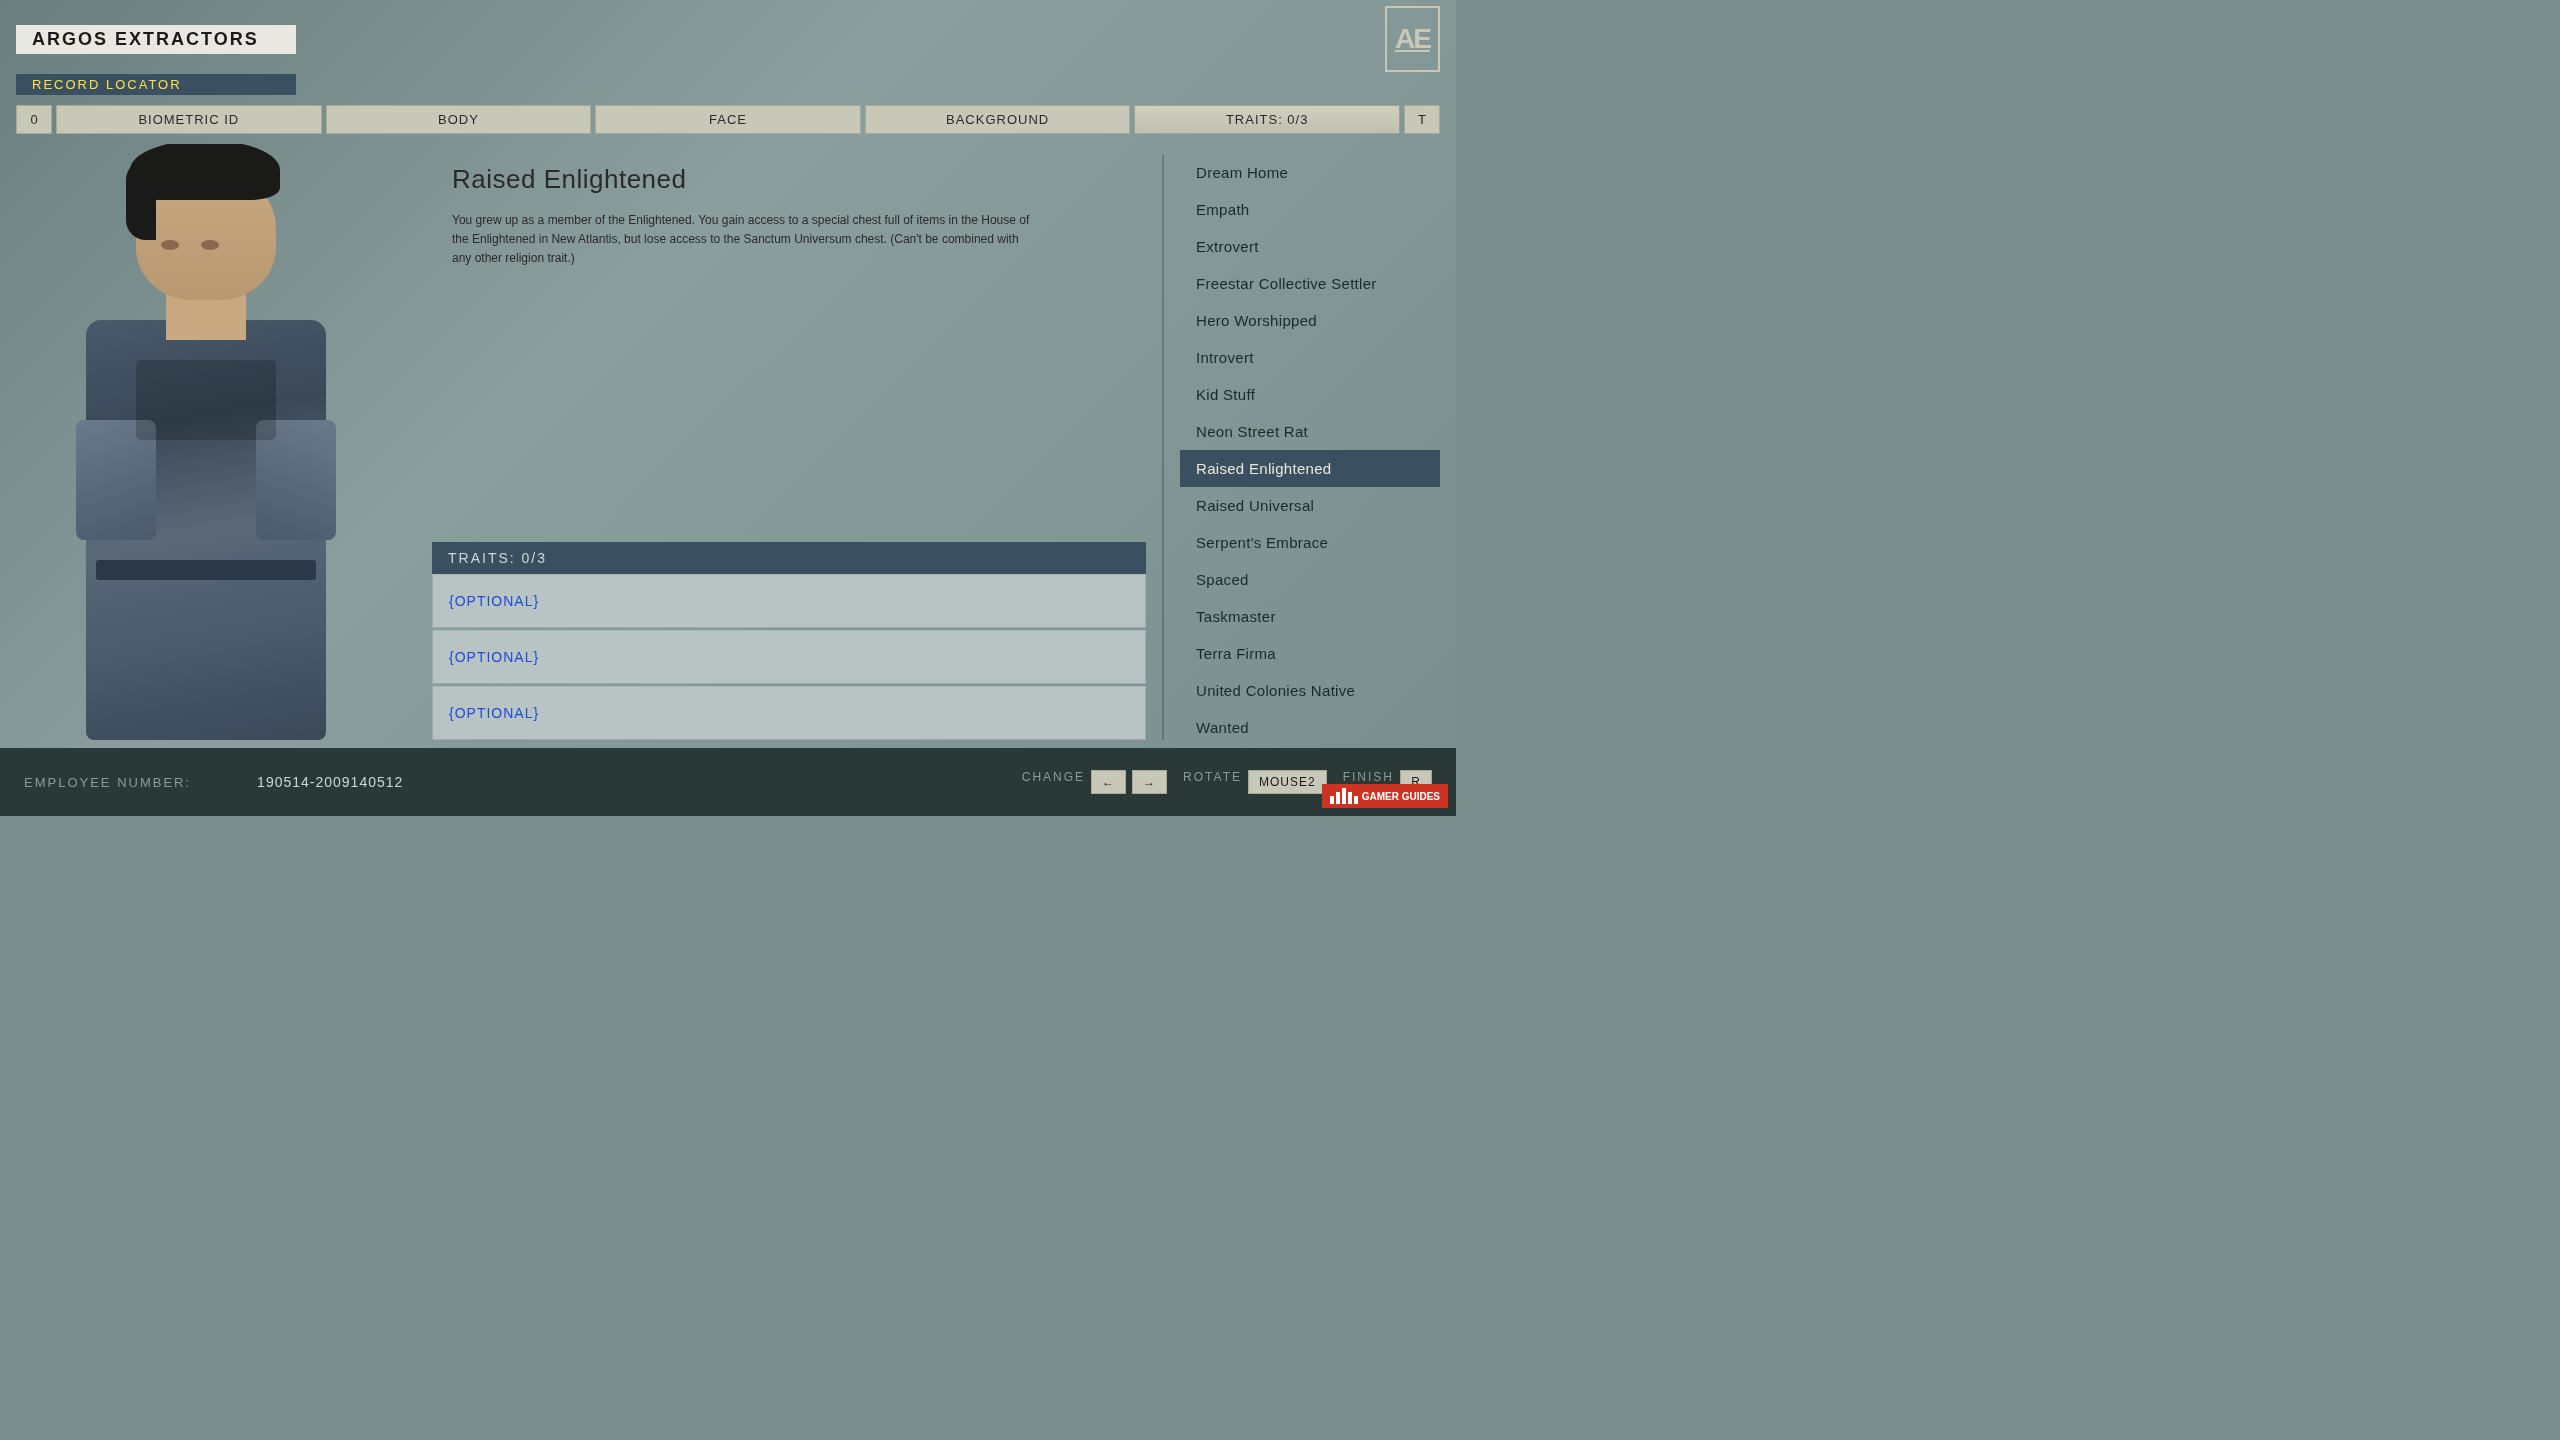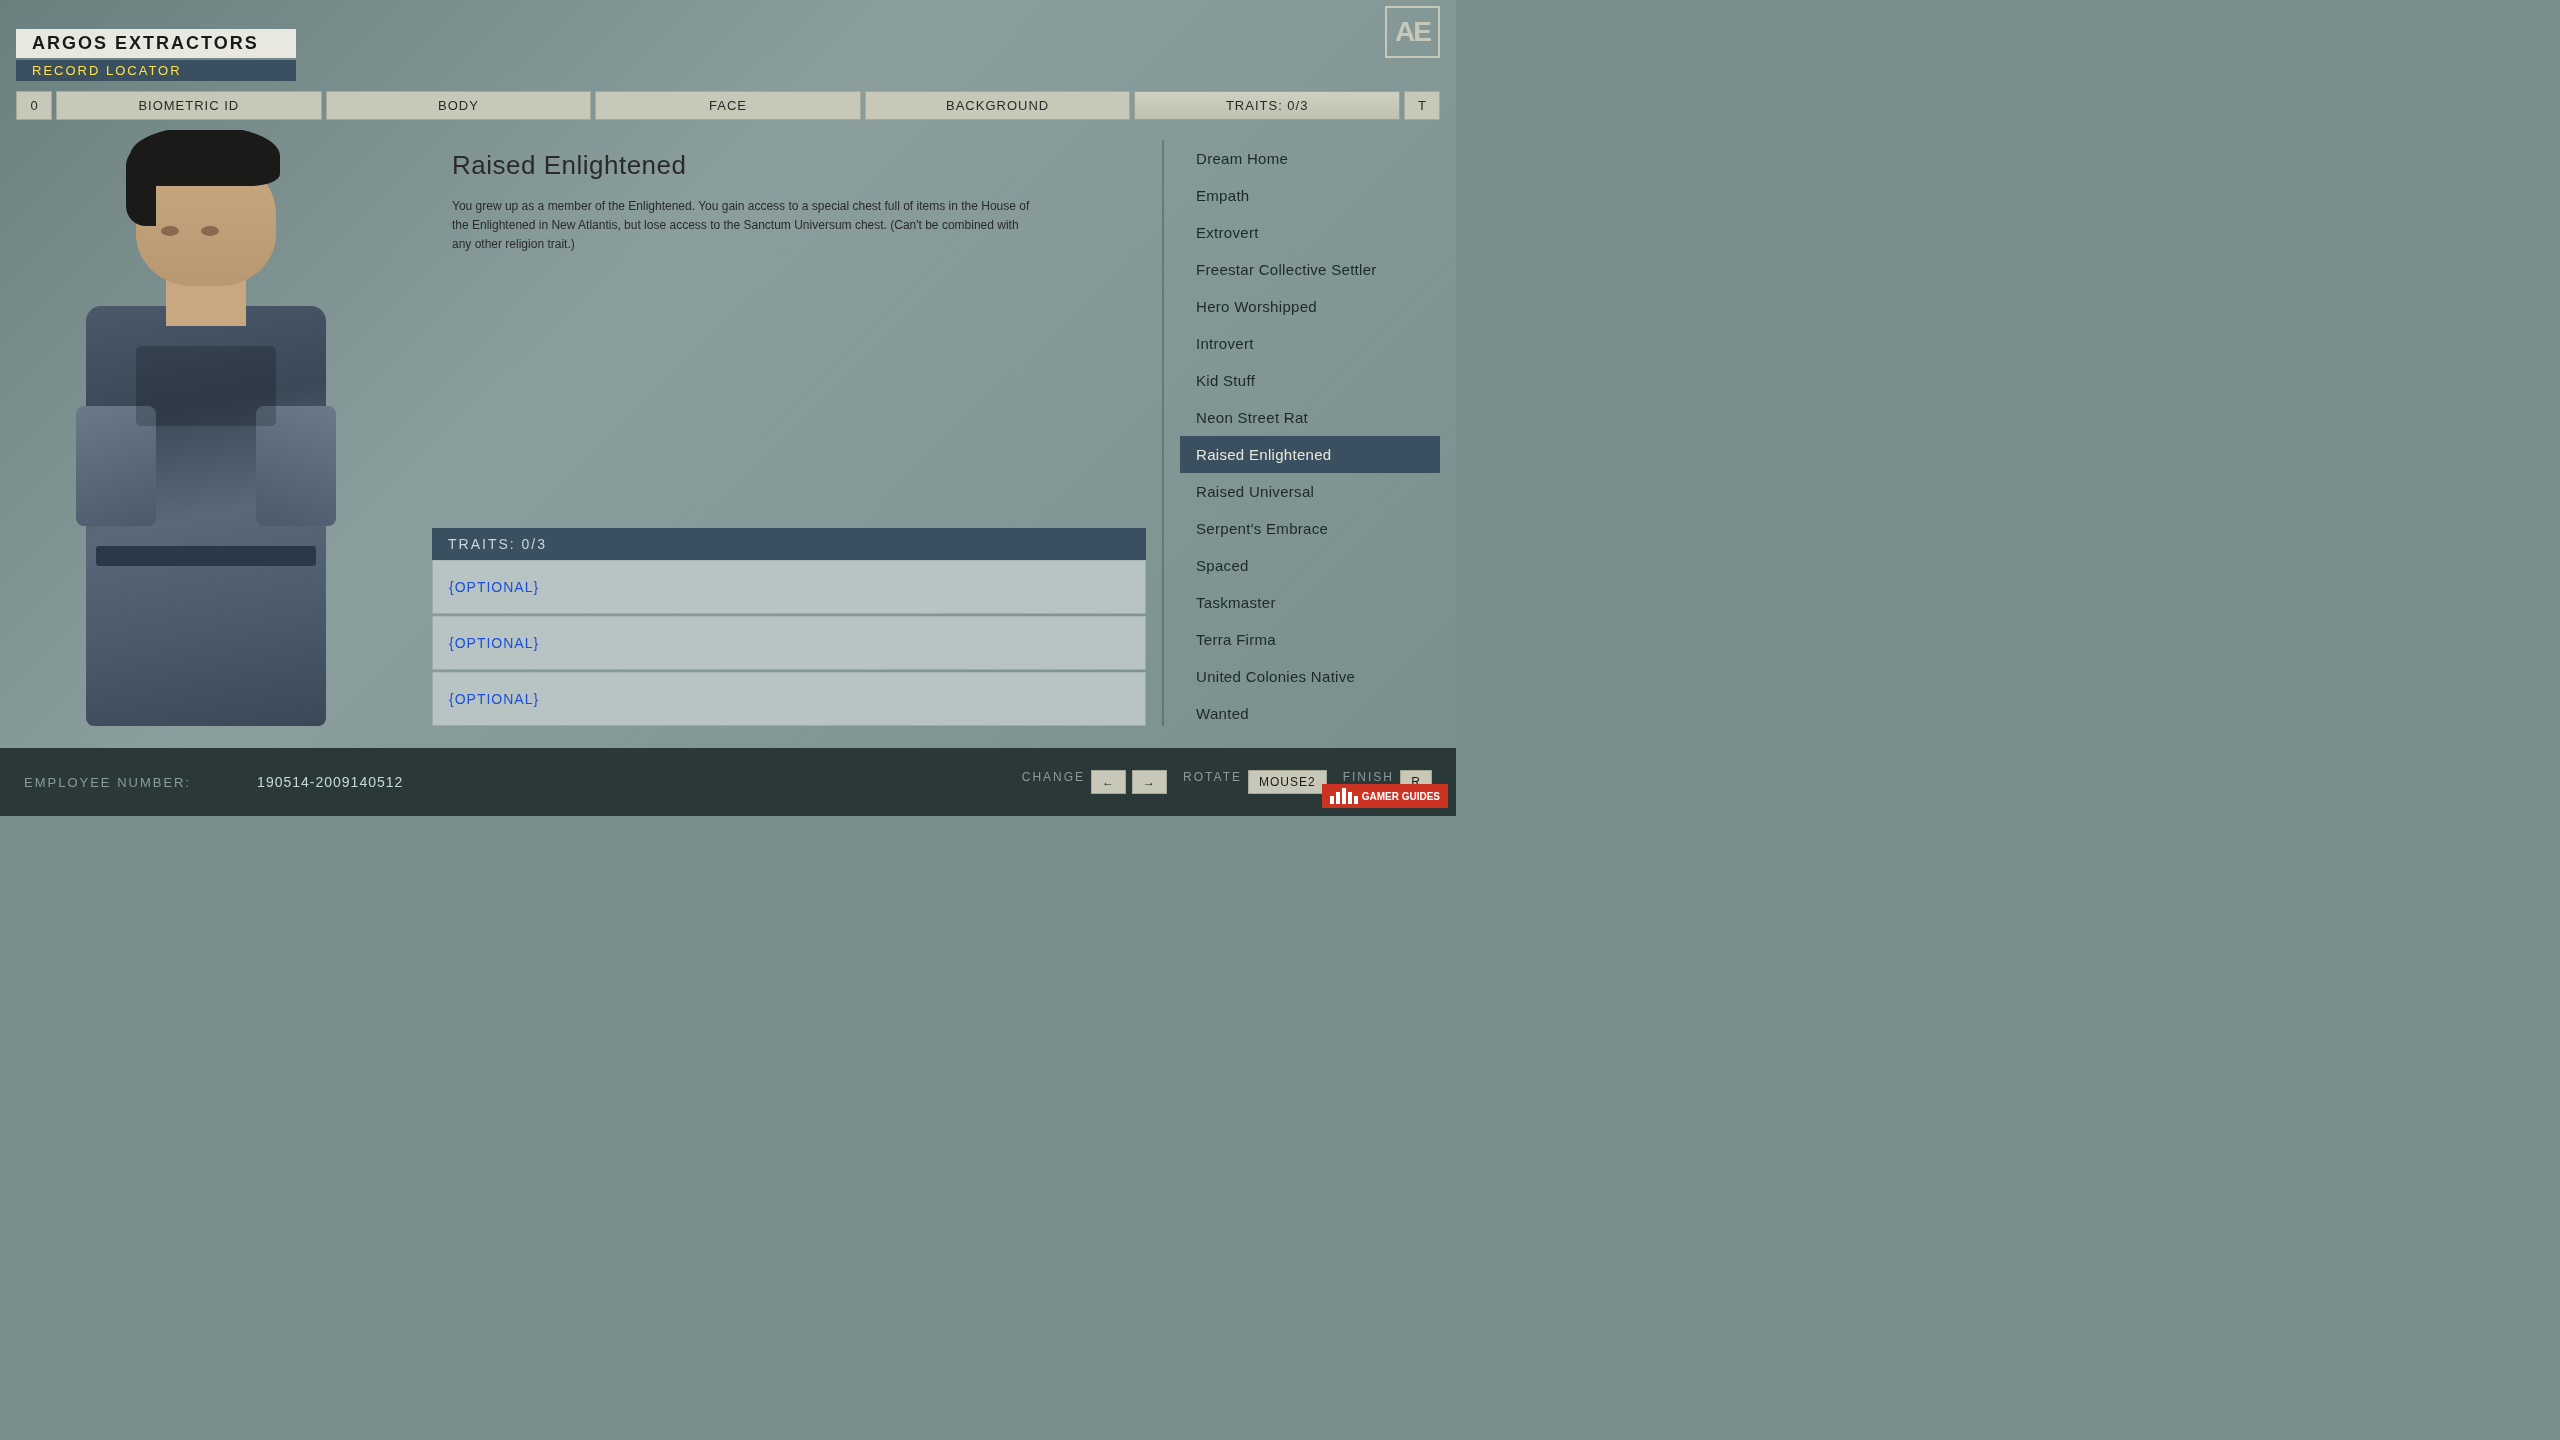--- a/index.html
+++ b/index.html
@@ -24,42 +24,43 @@
     .top-header {
       position: relative;
       z-index: 10;
       display: flex;
       flex-direction: column;
       padding: 6px 16px 0 16px;
     }
 
     .company-row {
       display: flex;
-      align-items: flex-end;
+      align-items: center;
       justify-content: space-between;
       margin-bottom: 2px;
     }
 
     .company-name-box {
       background: #e8e8e0;
       padding: 4px 16px;
       font-size: 18px;
       font-weight: bold;
       color: #1a1a1a;
       letter-spacing: 2px;
       min-width: 280px;
     }
 
     .ae-logo {
       color: #c8c8b8;
       font-size: 28px;
       font-weight: bold;
       letter-spacing: -2px;
       border: 2px solid #c8c8b8;
-      padding: 8px 8px;
+      padding: 15px 8px;
+      text-decoration: underline;
     }
 
     .record-locator-row {
       display: flex;
     }
 
     .record-locator {
       background: #3a5060;
       color: #fde047;
       padding: 3px 16px;

